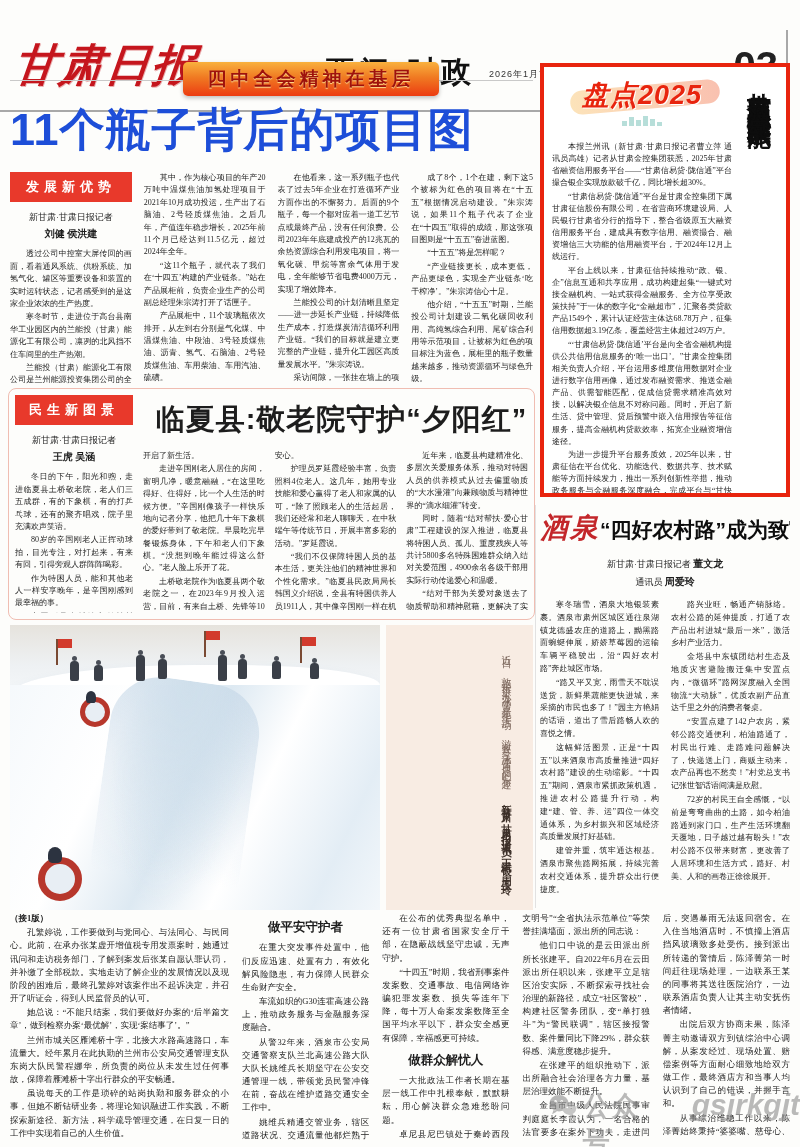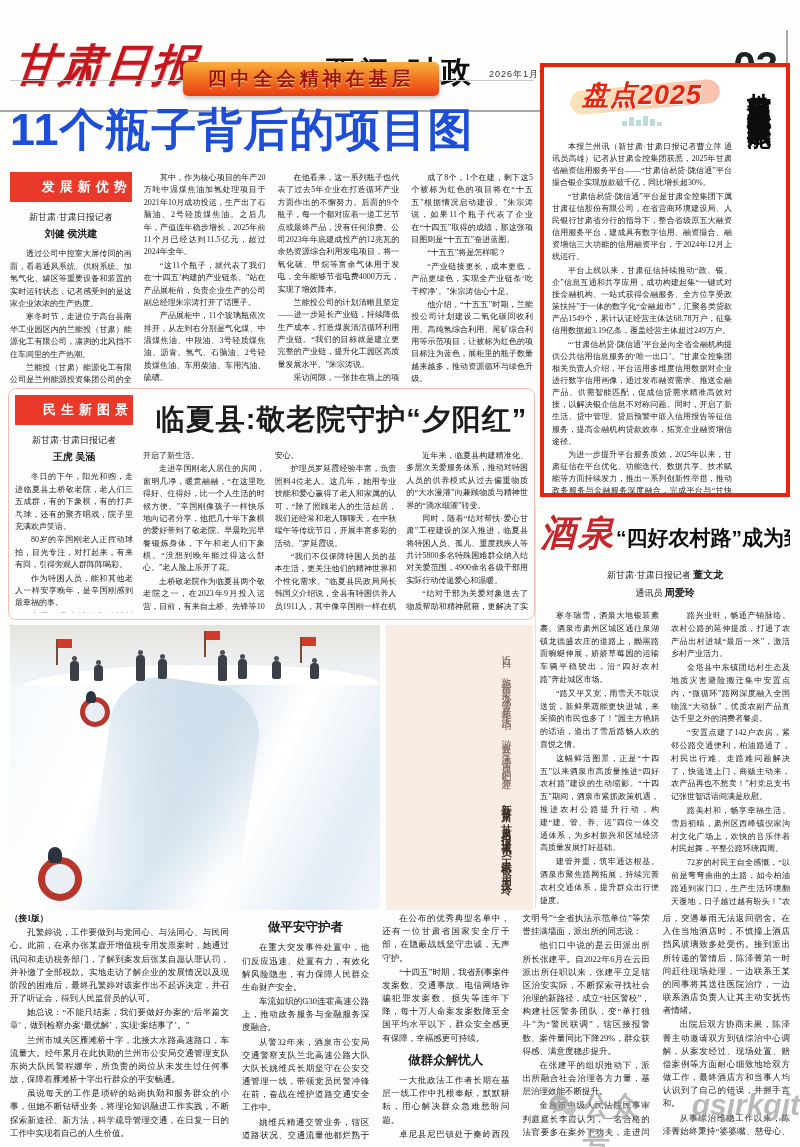--- a/index.html
+++ b/index.html
@@ -19,21 +19,21 @@
   .pagenum{position:absolute;right:22px;top:44px;font-size:40px;font-weight:900;color:#222;
         font-family:"Liberation Sans",sans-serif;}
 
   
   p{margin:0 0 1px 0;text-indent:2em;text-align:justify;}
   .noindent{text-indent:0;}
   .paras{overflow:hidden;}
   .byline{text-align:center;font-size:9px;margin:8px 0 6px 0;line-height:1.7;}
   .byline .names{font-weight:bold;font-size:10px;}
   .label-box{background:#e8392b;color:#fff;font-weight:bold;font-size:13px;letter-spacing:5px;
-        text-align:right;padding:5px 0;font-family:"Liberation Sans",sans-serif;}
+        text-align:center;padding:5px 0;font-family:"Liberation Sans",sans-serif;}
 
   
   .banner-rule{position:absolute;left:10px;top:80px;width:523px;border-top:1px solid #c9c9c9;}
   .banner{position:absolute;left:140px;top:62px;width:256px;height:34px;line-height:34px;text-align:center;
         background:linear-gradient(180deg,#f9b13e 0%,#f07a22 45%,#ec3c12 100%);border-radius:5px;
         color:#9f120c;font-weight:900;font-size:19px;letter-spacing:4px;
         text-shadow:0 1px 1px rgba(255,240,160,.9);box-shadow:0 2px 4px rgba(0,0,0,.25);
         font-family:"Liberation Sans",sans-serif;margin-left:43px;}
   .headline1{position:absolute;left:10px;top:100px;width:523px;margin:0;text-align:left;
         font-size:45px;font-weight:900;letter-spacing:1px;color:#1d4ed8;font-family:"Liberation Sans",sans-serif;}
@@ -84,21 +84,21 @@
         font-family:"Liberation Sans",sans-serif;letter-spacing:1px;text-shadow:1px 1px 0 #fff;}
   .skyline{position:relative;height:10px;display:flex;justify-content:center;align-items:flex-end;gap:2px;opacity:.75;}
   .skyline i{display:block;width:5px;background:#9fd4cd;}
   .vertical-headline{flex:none;width:42px;writing-mode:vertical-rl;text-orientation:upright;
         font-size:24px;font-weight:900;letter-spacing:2px;color:#0d0d0d;text-align:justify;
         font-family:"Liberation Sans",sans-serif;line-height:42px;}
 
   
   .jiuquan{position:absolute;left:540px;top:503px;width:250px;height:407px;overflow:hidden;}
   .jq-headline{text-align:center;white-space:nowrap;margin-top:6px;}
-  .jq-deco{font-size:36px;font-weight:700;font-style:italic;color:#c3272b;letter-spacing:2px;
+  .jq-deco{font-size:28px;font-weight:700;font-style:italic;color:#c3272b;letter-spacing:2px;
         font-family:"Liberation Serif",serif;}
   .jq-rest{font-size:21px;font-weight:900;color:#0d0d0d;font-family:"Liberation Sans",sans-serif;}
   .jq-byline{text-align:center;font-size:9px;line-height:1.8;margin:8px 0;}
   .jq-byline b{font-size:10px;}
   .jq-body{columns:2;column-gap:12px;font-size:8px;line-height:1.6;height:300px;overflow:hidden;}
 
   
   .bottom{position:absolute;left:10px;top:912px;width:780px;height:228px;display:flex;gap:13px;
         font-size:8.5px;line-height:1.55;}
   .bottom .paras{flex:1;}
@@ -257,21 +257,20 @@
       <div><span>通讯员</span> <b>周爱玲</b></div>
     </div>
     <div class="jq-body">
         <p>寒冬瑞雪，酒泉大地银装素裹。酒泉市肃州区城区通往泉湖镇龙德盛农庄的道路上，黝黑路面蜿蜒伸展，娇娇草莓园的运输车辆平稳驶出，沿“四好农村路”奔赴城区市场。</p>
         <p>“路又平又宽，雨雪天不耽误送货，新鲜果蔬能更快进城，来采摘的市民也多了！”园主方艳娟的话语，道出了雪后路畅人欢的喜悦之情。</p>
         <p>这幅鲜活图景，正是“十四五”以来酒泉市高质量推进“四好农村路”建设的生动缩影。“十四五”期间，酒泉市紧抓政策机遇，推进农村公路提升行动，构建“建、管、养、运”四位一体交通体系，为乡村振兴和区域经济高质量发展打好基础。</p>
         <p>建管并重，筑牢通达根基。酒泉市聚焦路网拓展，持续完善农村交通体系，提升群众出行便捷度。</p>
         <p>路兴业旺，畅通产销脉络。农村公路的延伸提质，打通了农产品出村进城“最后一米”，激活乡村产业活力。</p>
         <p>金塔县中东镇团结村生态及地质灾害避险搬迁集中安置点内，“微循环”路网深度融入全国物流“大动脉”，优质农副产品直达千里之外的消费者餐桌。</p>
         <p>“安置点建了142户农房，紧邻公路交通便利，柏油路通了，村民出行难、走路难问题解决了，快递送上门，商贩主动来，农产品再也不愁卖！”村党总支书记张世智话语间满是欣慰。</p>
-        <p>路美村和，畅享幸福生活。雪后初晴，肃州区西峰镇倪家沟村文化广场上，欢快的音乐伴着村民起舞，平整公路环绕四周。</p>
         <p>72岁的村民王自全感慨，“以前是弯弯曲曲的土路，如今柏油路通到家门口，生产生活环境翻天覆地，日子越过越有盼头！”农村公路不仅带来财富，更改善了人居环境和生活方式，路好、村美、人和的画卷正徐徐展开。</p>
       </div>
   </section>
 
   <div class="vrule"></div>
 
   <section class="bottom">
     <div class="paras col-wide">
         <p class="jieban">（接1版）</p>
         <p>孔繁婷说，工作要做到与党同心、与法同心、与民同心。此前，在承办张某虚开增值税专用发票案时，她通过讯问和走访税务部门，了解到案发后张某自愿认罪认罚，并补缴了全部税款。实地走访了解企业的发展情况以及现阶段的困难后，最终孔繁婷对该案作出不起诉决定，并召开了听证会，得到人民监督员的认可。</p>

